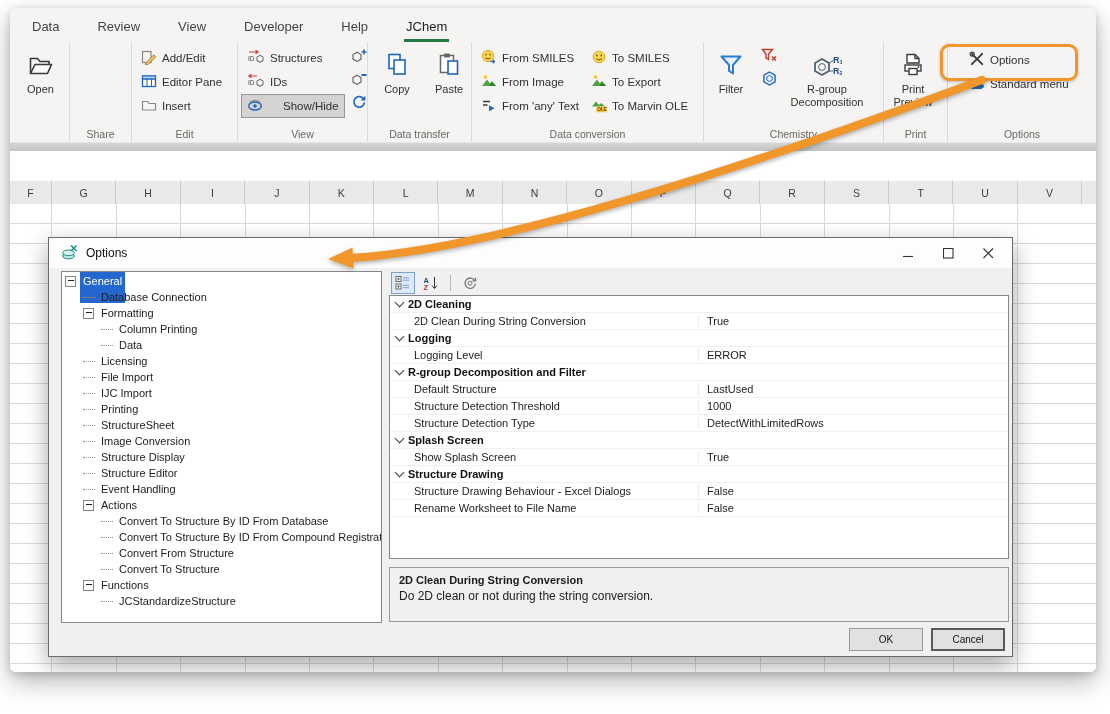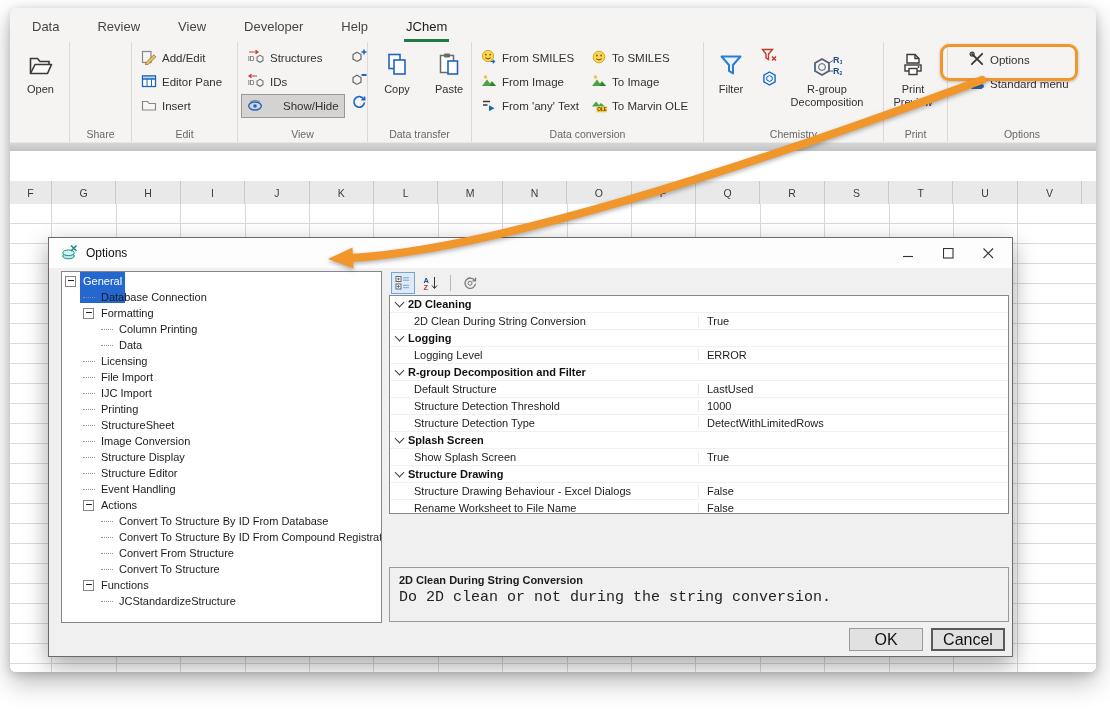--- a/index.html
+++ b/index.html
@@ -68,38 +68,38 @@
   .exp i{position:absolute;left:1.5px;right:1.5px;top:3.5px;height:1px;background:#222;}
   .dash{flex:none;width:12px;border-top:1px dotted #909090;margin:0 3px 0 3px;}
   .tlbl{padding:16px 3px;}
   .tlbl.sel{background:#2468cf;color:#fff;}
 
   .ptools{position:absolute;left:340px;top:33px;width:620px;height:23px;display:flex;align-items:center;gap:4px;padding-left:2px;box-sizing:border-box;}
   .ptool{width:22px;height:20px;display:flex;align-items:center;justify-content:center;border:1px solid transparent;}
   .ptool.sel{border:1px solid #7da2ce;background:#dceaf9;}
   .psep{width:1px;height:16px;background:#b8b8b8;margin:0 3px;}
 
-  .pgrid{position:absolute;left:340px;top:57px;width:620px;height:219px;background:#fff;
+  .pgrid{position:absolute;left:340px;top:57px;width:620px;height:264px;background:#fff;
          border:1px solid #828790;box-sizing:border-box;overflow:hidden;}
   .prow{display:flex;height:16px;align-items:center;border-bottom:1px solid #eef2f8;font-size:11px;}
   .chevcell{width:18px;flex:none;display:flex;justify-content:center;align-items:center;}
   .chev{width:6px;height:6px;border-left:1.5px solid #3c3c3c;border-bottom:1.5px solid #3c3c3c;
         transform:rotate(-45deg);margin-top:-3px;}
   .pcat{font-weight:bold;color:#111;}
   .prow.item .pname{width:calc(50% - 18px);box-sizing:border-box;padding-left:6px;border-right:1px solid #ececec;
                     overflow:hidden;white-space:nowrap;}
   .pval{padding-left:8px;white-space:nowrap;}
 
   .pdesc{position:absolute;left:340px;top:329px;width:620px;height:55px;background:#f0f0f0;
          border:1px solid #9a9a9a;box-sizing:border-box;padding:6px 9px;}
   .pdesc .dt{font-weight:bold;font-size:11px;margin-bottom:3px;}
-  .pdesc .dd{font-size:15px;color:#222;font-family:Liberation Mono, monospace;}
+  .pdesc .dd{font-size:12px;color:#222;}
 
   .dbtn{position:absolute;width:74px;height:23px;background:#e1e1e1;border:1px solid #9a9a9a;
-        display:flex;align-items:center;justify-content:center;font-size:16px;color:#111;box-sizing:border-box;}
+        display:flex;align-items:center;justify-content:center;font-size:10px;color:#111;box-sizing:border-box;}
   .dbtn.ok{left:800px;top:390px;}
   .dbtn.cancel{left:882px;top:390px;border:2px solid #5a5a5a;}
 </style>
 </head>
 <body>
 
 <div class="stage">
   <div class="screen">
 
     <div class="tabs">
@@ -270,21 +270,21 @@
                     <path d="M5.2 9.7 Q8 12.1 10.8 9.7" fill="none" stroke="#7a5b00" stroke-width="1.1"></path>
                   </svg></span>
               <span>To SMILES</span>
             </div>
             <div class="smallbtn">
               <span><svg width="16" height="16" viewBox="0 0 16 16">
                     <circle cx="4.5" cy="4" r="1.8" fill="#f5c33b"></circle>
                     <path d="M1 13 L6 6.5 9 10.5 11 8 15 13 z" fill="#4ca33f"></path>
                     <path d="M8.5 13 L11 9.2 15 13z" fill="#2e7d32"></path>
                   </svg></span>
-              <span>To Image</span>
+              <span>To Export</span>
             </div>
             <div class="smallbtn">
               <span><svg width="16" height="16" viewBox="0 0 16 16">
                     <path d="M1 9.5 L5 4.5 8 8 10 6 14 9.5z" fill="#4ca33f"></path>
                     <rect x="5.5" y="9.5" width="10" height="5.8" fill="#f5c33b"></rect>
                     <text x="6.2" y="14.2" font-size="4.8" font-weight="bold" fill="#6b4e00" font-family="sans-serif">OLE</text>
                   </svg></span>
               <span>To Marvin OLE</span>
             </div>
           </div>

